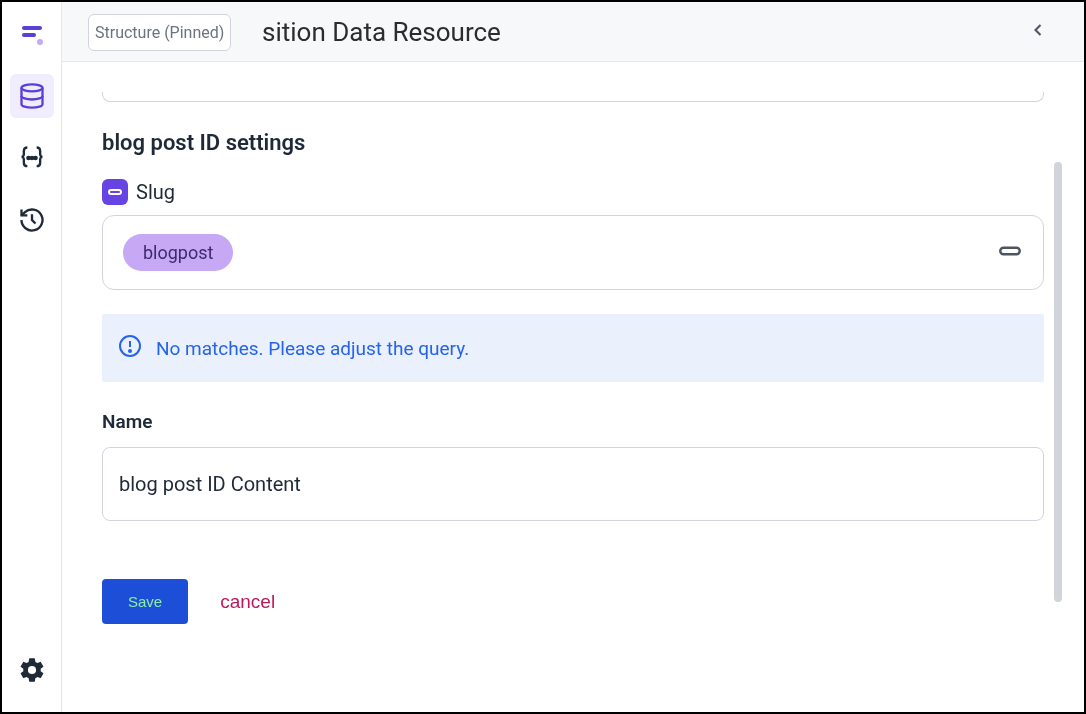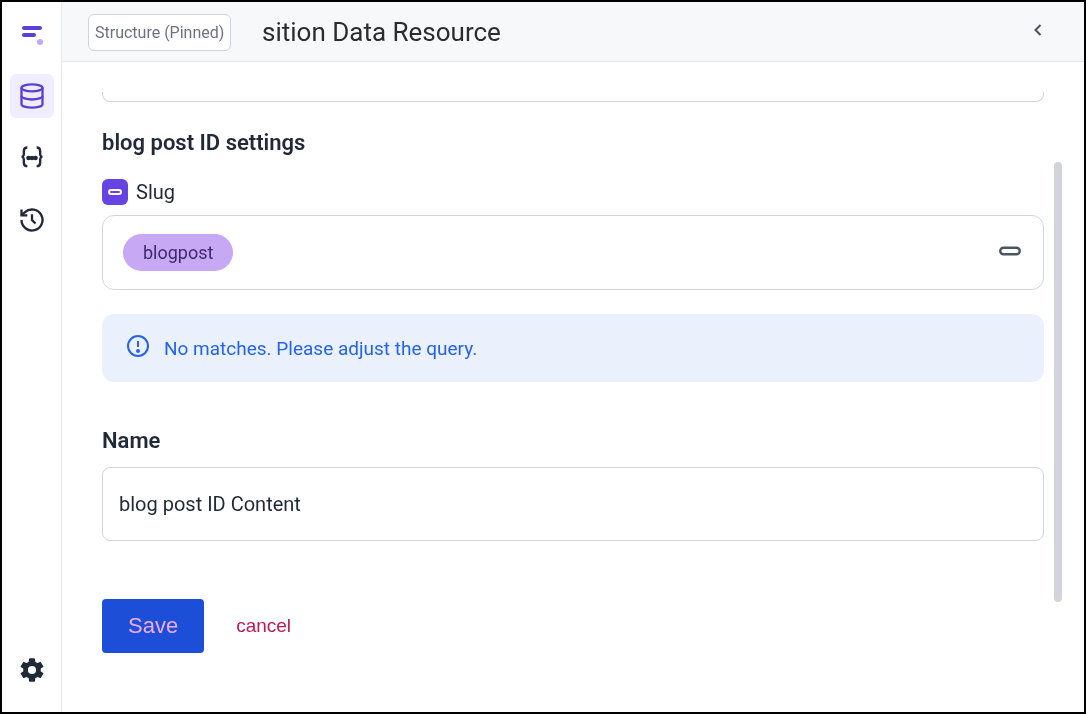--- a/index.html
+++ b/index.html
@@ -139,37 +139,37 @@
       padding: 8px 20px;
       border-radius: 999px;
       font-size: 18px;
       font-weight: 400;
     }
     .link-icon-right {
       color: #6b7280;
     }
     .alert {
       background: #eaf1fd;
-      border-radius: 12px;
-      padding: 20px 24px;
+      border-radius: 2px;
+      padding: 20px 16px;
       display: flex;
       align-items: center;
       gap: 14px;
-      margin-bottom: 46px;
+      margin-bottom: 28px;
     }
     .alert-icon {
       color: #2563eb;
       flex-shrink: 0;
     }
     .alert-text {
       color: #2563eb;
       font-size: 19px;
     }
     .name-label {
-      font-size: 22px;
+      font-size: 19px;
       font-weight: 600;
       color: #1f2937;
       margin-bottom: 14px;
     }
     .name-input {
       width: 100%;
       border: 1px solid #d1d5db;
       border-radius: 8px;
       padding: 24px 16px;
       font-size: 20px;
@@ -178,24 +178,24 @@
       outline: none;
     }
     .actions {
       display: flex;
       align-items: center;
       gap: 32px;
       margin-top: 58px;
     }
     .btn-save {
       background: #1d4ed8;
-      color: #f0abfc;
+      color: #86efac;
       border: none;
       padding: 14px 26px;
-      font-size: 22px;
+      font-size: 15px;
       font-weight: 500;
       border-radius: 4px;
       cursor: pointer;
     }
     .btn-cancel {
       background: none;
       border: none;
       color: #be185d;
       font-size: 19px;
       cursor: pointer;

